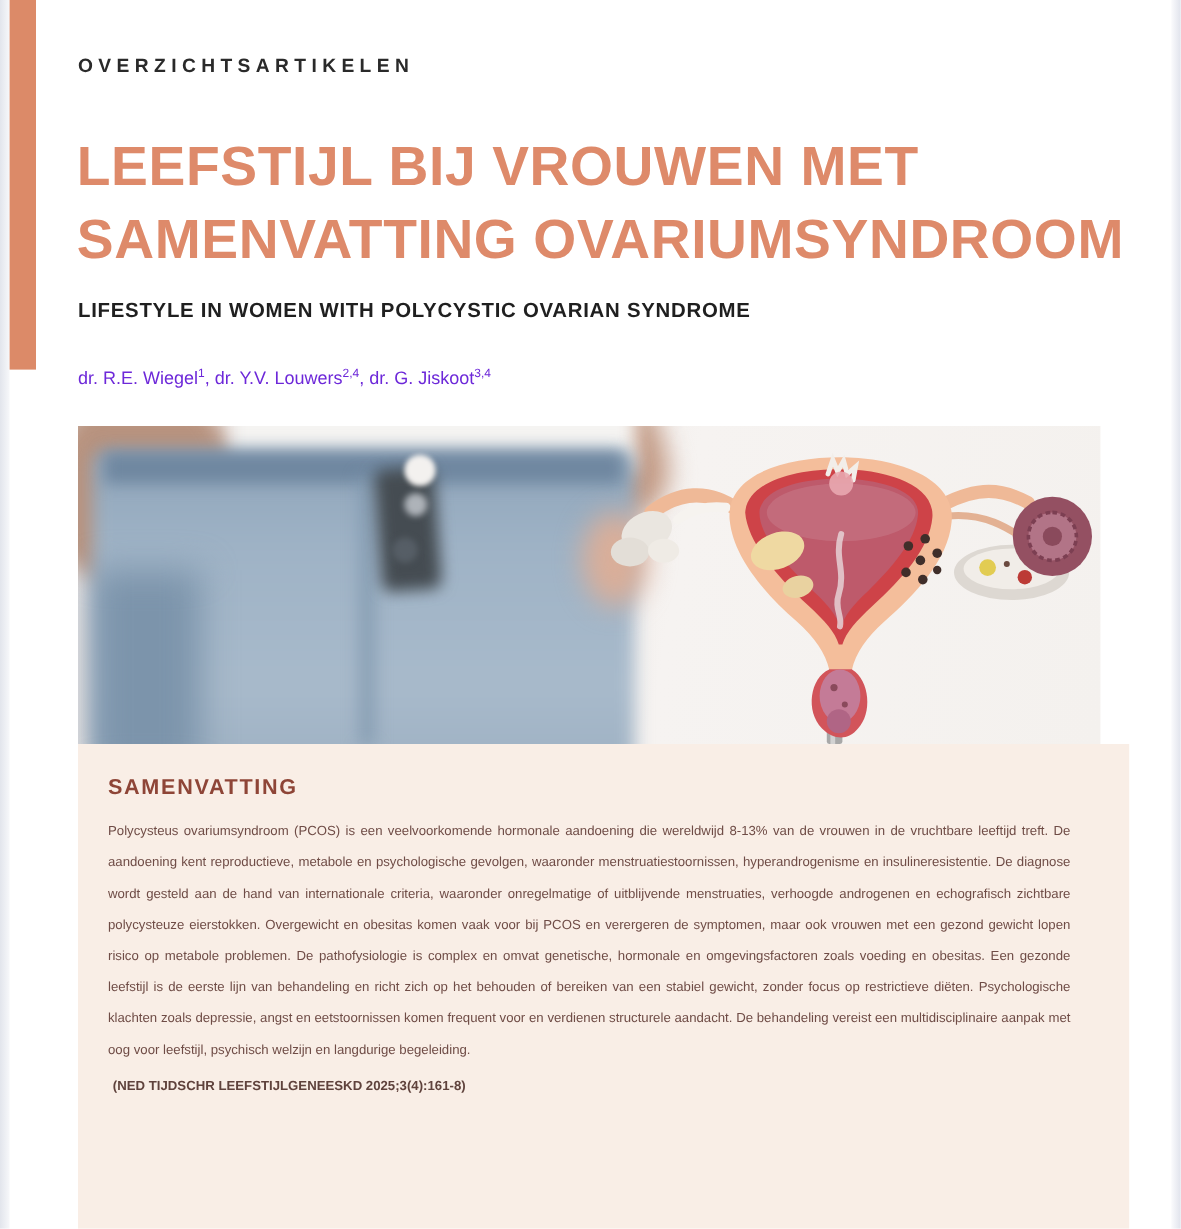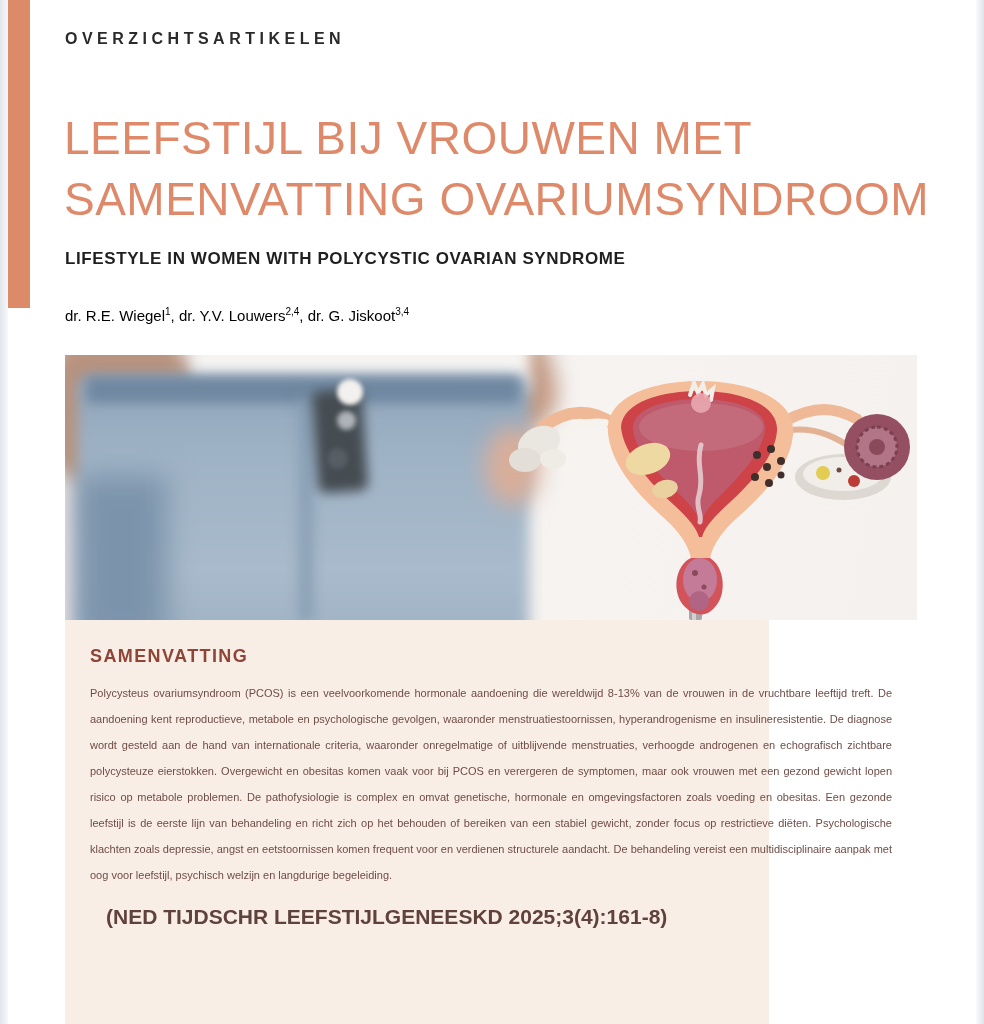--- a/index.html
+++ b/index.html
@@ -13,36 +13,36 @@
   
   .edge-left{position:absolute;left:0;top:0;width:8px;height:1024px;
     background:linear-gradient(to right,#e2e5ec,#f7f8fa);}
   .edge-right{position:absolute;right:0;top:0;width:8px;height:1024px;
     background:linear-gradient(to left,#e0e3ec,#fbfbfd);}
 
   
   .accent-bar{position:absolute;left:8px;top:0;width:22px;height:308px;background:#DC8A68;}
 
   
-  .kicker{position:absolute;left:65px;top:30px;
+  .kicker{position:absolute;left:65px;top:47px;
     font-size:16px;font-weight:bold;letter-spacing:4.5px;color:#2A2A2A;}
 
   
   .title{position:absolute;left:64px;top:108px;margin:0;
-    font-size:46px;line-height:61px;font-weight:normal;letter-spacing:.5px;
+    font-size:46px;line-height:61px;font-weight:bold;letter-spacing:.5px;
     color:#DE8A6A;white-space:nowrap;}
   .title .title-line{display:block;}
 
   
   .subtitle{position:absolute;left:65px;top:249px;margin:0;
     font-size:17px;font-weight:bold;letter-spacing:.6px;color:#1F1F1F;white-space:nowrap;}
 
   
   .authors{position:absolute;left:65px;top:306px;margin:0;
-    font-size:15px;color:#000000;}
+    font-size:15px;color:#6d28d9;}
   .authors sup{font-size:10px;}
 
   
   .hero{position:absolute;left:65px;top:355px;width:852px;height:265px;margin:0;
     overflow:hidden;
     background:linear-gradient(100deg,#E9E5E4 0%,#EDE9E7 40%,#F6F3F1 58%,#F4F1EE 100%);}
   .hero *{position:absolute;}
   .arm-left{left:-25px;top:-35px;width:150px;height:170px;background:#B8937F;
     border-radius:45%;transform:rotate(20deg);filter:blur(9px);}
   .arm-right{left:395px;top:-25px;width:95px;height:105px;background:#C49C87;
@@ -55,27 +55,27 @@
   .seam{left:236px;top:42px;width:10px;height:225px;background:#7E96AC;filter:blur(7px);}
   .placket{left:250px;top:35px;width:50px;height:102px;background:#454C52;border-radius:8px;
     transform:rotate(-4deg);filter:blur(6px);}
   .btn-white{left:272px;top:24px;width:26px;height:26px;border-radius:50%;background:#F3F1EF;filter:blur(2px);}
   .btn-gray{left:272px;top:56px;width:19px;height:19px;border-radius:50%;background:#AEB3B9;filter:blur(2.5px);}
   .btn-dark{left:262px;top:93px;width:21px;height:21px;border-radius:50%;background:#565E66;filter:blur(2.5px);}
   .hand-right{left:420px;top:72px;width:55px;height:78px;background:#D9AE99;border-radius:50%;filter:blur(11px);}
   .model-svg{left:440px;top:0;width:412px;height:265px;}
 
   
-  .summary{position:absolute;left:65px;top:620px;width:704px;height:404px;
+  .summary{position:absolute;left:65px;top:620px;width:876px;height:404px;
     background:#F9EEE6;box-sizing:border-box;padding:26px 25px 0 25px;}
   .summary h3{margin:0 0 13px 0;font-size:18px;font-weight:bold;
     letter-spacing:1.4px;color:#8E4537;}
   .summary-body{margin:0;width:802px;font-size:11px;line-height:26px;
     text-align:justify;color:#6F4C46;}
-  .summary-citation{margin:16px;width:802px;font-size:21px;line-height:26px;
+  .summary-citation{margin:4px;width:802px;font-size:11px;line-height:26px;
     font-weight:bold;color:#5F423C;}
 </style>
 </head>
 <body>
 
 <div class="page">
 
   <div class="edge-left"></div>
   <div class="edge-right"></div>
   <div class="accent-bar"></div>

